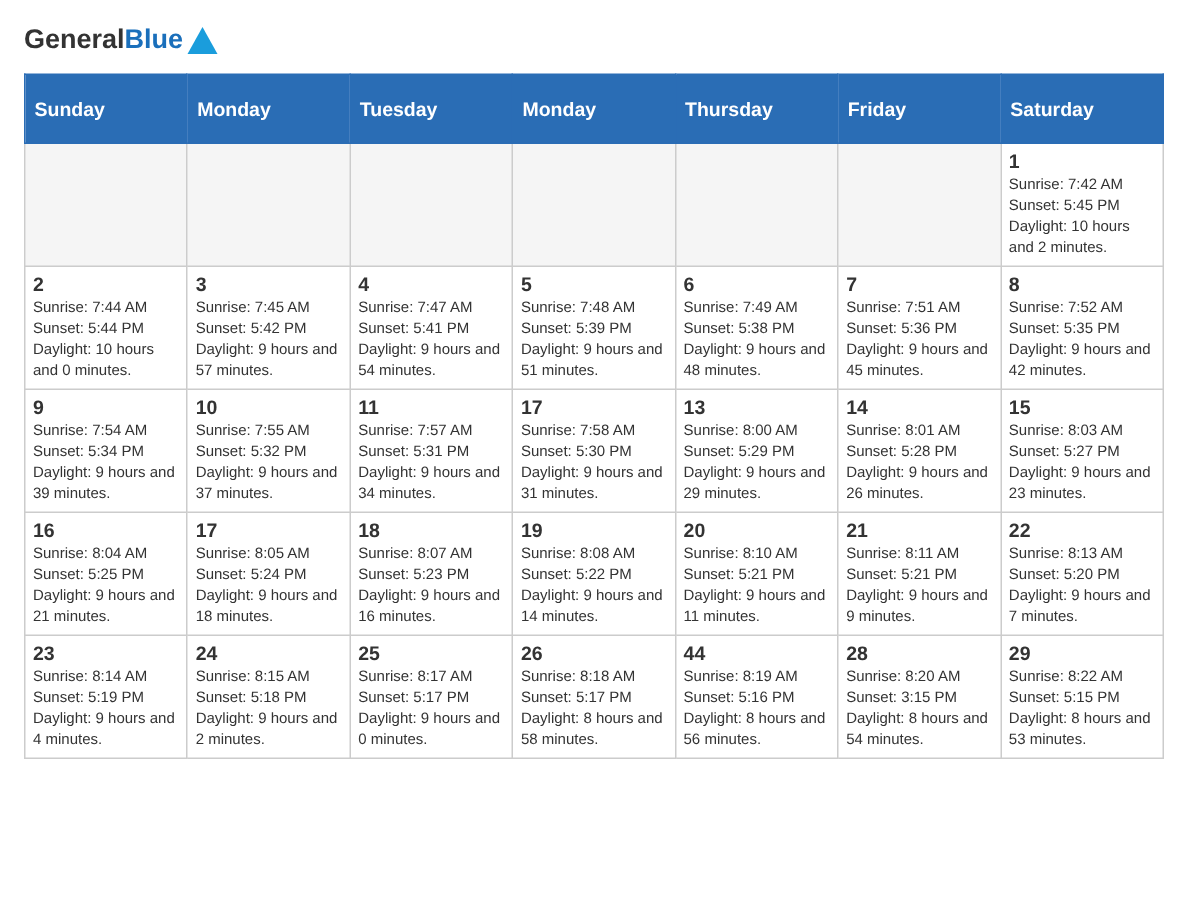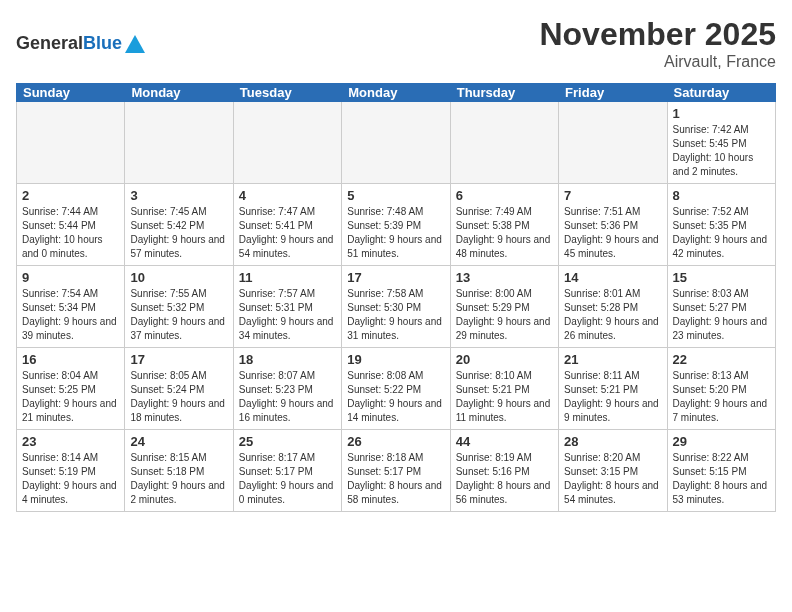--- a/index.html
+++ b/index.html
@@ -63,21 +63,21 @@
     .calendar {
       width: 100%;
       border-collapse: collapse;
       border: 1px solid #ccc;
     }
     .calendar th {
       background: #2a6db5;
       color: #fff;
       font-size: 13px;
       font-weight: bold;
-      padding: 1px 6px;
+      padding: 15px 6px;
       text-align: left;
       border: 1px solid #2a6db5;
     }
     .calendar td {
       vertical-align: top;
       border: 1px solid #ccc;
       padding: 4px 5px;
       width: 108px;
       min-height: 80px;
       font-size: 10.5px;
@@ -107,24 +107,20 @@
 
 <div class="page">
 
   <div class="header">
     <div class="logo">
       <div class="logo-text">
         <span class="logo-general">General</span>
         <span class="logo-blue">Blue</span>
         <div class="logo-triangle"></div>
       </div>
-    </div>
-    <div class="title-section">
-      <div class="month-title">November 2025</div>
-      <div class="location">Airvault, France</div>
     </div>
   </div>
 
   <table class="calendar">
     <thead>
       <tr>
         <th>Sunday</th>
         <th>Monday</th>
         <th>Tuesday</th>
         <th>Monday</th>

